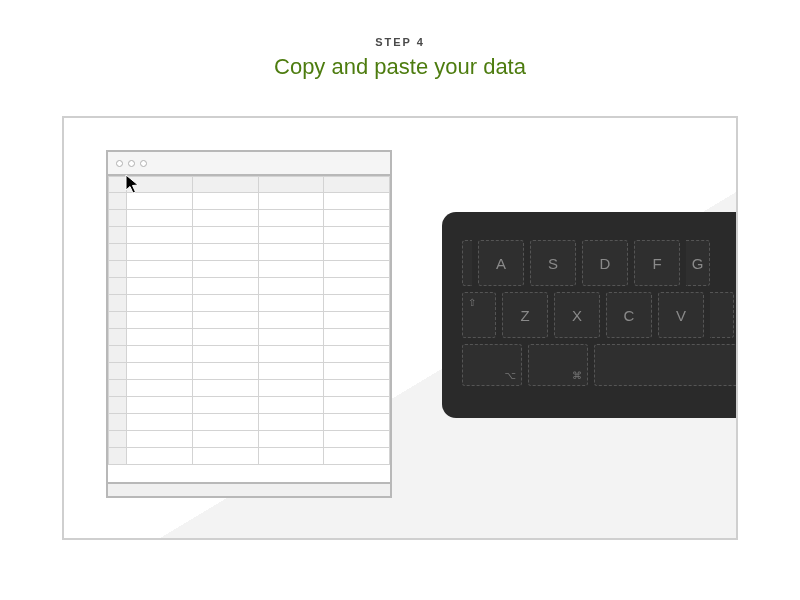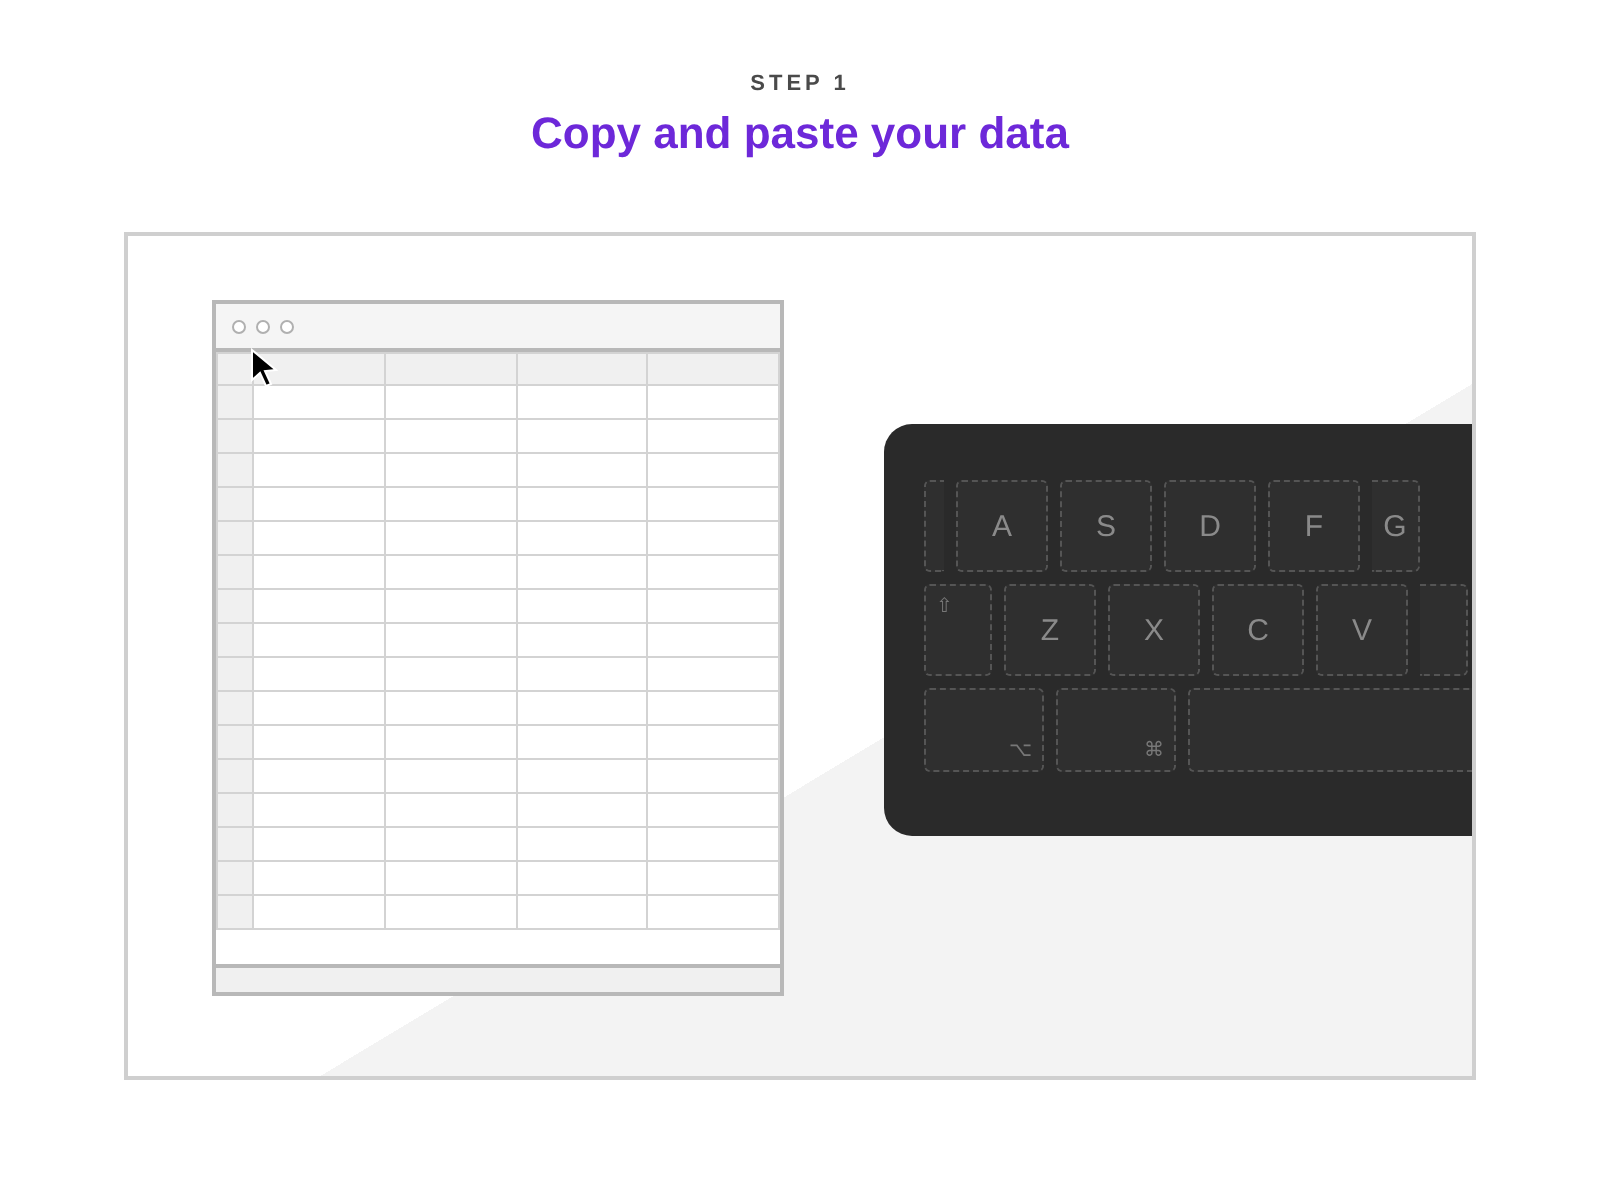--- a/index.html
+++ b/index.html
@@ -17,22 +17,22 @@
     }
     .step-label {
       font-size: 11px;
       font-weight: 700;
       letter-spacing: 2px;
       color: #4a4a4a;
       margin-bottom: 6px;
     }
     .title {
       font-size: 22px;
-      font-weight: 700;
-      color: #6d28d9;
+      font-weight: 400;
+      color: #4d7c0f;
     }
     .stage {
       position: absolute;
       left: 62px;
       top: 116px;
       width: 676px;
       height: 424px;
       border: 2px solid #cfcfcf;
       background: #ffffff;
       overflow: hidden;
@@ -143,21 +143,21 @@
       color: #777;
     }
     .key .sym.tl { top: 4px; left: 5px; }
     .key .sym.br { bottom: 4px; right: 5px; }
     .spacebar-row .key { height: 42px; }
   </style>
 </head>
 <body>
 
 <div class="header">
-  <div class="step-label">STEP 1</div>
+  <div class="step-label">STEP 4</div>
   <div class="title">Copy and paste your data</div>
 </div>
 
 <div class="stage">
   <div class="diagonal"></div>
 
   <div class="window">
     <div class="titlebar">
       <div class="tl-dot"></div>
       <div class="tl-dot"></div>

